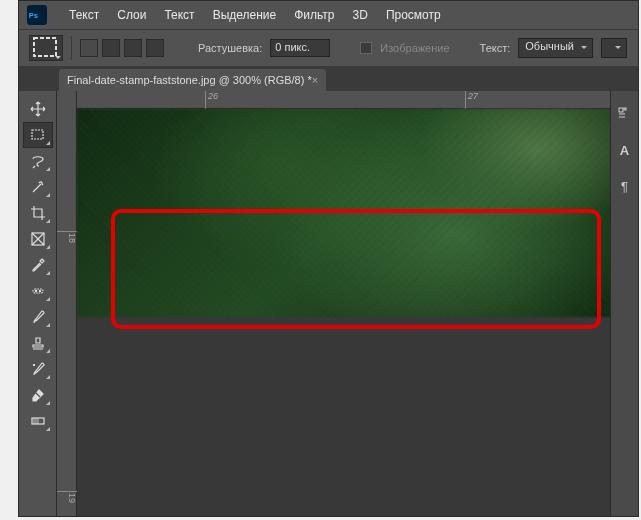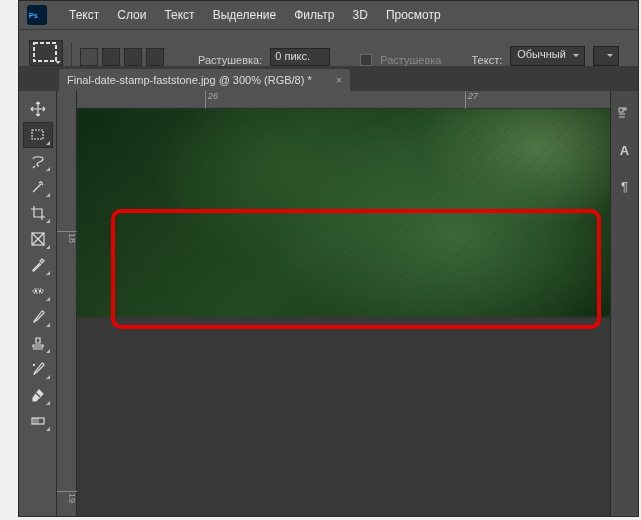--- a/index.html
+++ b/index.html
@@ -41,21 +41,21 @@
     cursor: default;
     font-size: 12px;
   }
   
   .options-bar {
     height: 38px;
     background: #525252;
     border-top: 1px solid #3a3a3a;
     border-bottom: 1px solid #3a3a3a;
     display: flex;
-    align-items: flex-end;
+    align-items: center;
     padding: 0 10px;
     gap: 8px;
   }
   .opt-tool {
     width: 34px; height: 26px;
     background: #3a3a3a;
     border: 1px solid #2a2a2a;
     display:flex;align-items:center;justify-content:center;
     position:relative;
   }
@@ -91,21 +91,21 @@
     height: 24px;
     background: #3a3a3a;
     display:flex;align-items:flex-end;
     padding-left: 40px;
   }
   .doc-tab {
     height:22px;
     background:#525252;
     padding: 10px 8px;
     font-size:11px;color:#ddd;
-    display:flex;align-items:center;gap:24px;
+    display:flex;align-items:center;gap:0;
     border-top-left-radius:3px;border-top-right-radius:3px;
   }
   .doc-tab .close { color:#aaa;font-size:11px;}
   
   .main-row {
     display:flex;
     height: calc(100% - 28px - 38px - 24px);
   }
   
   .toolbox {
@@ -218,21 +218,21 @@
       <div class="swatch s1"></div>
       <div class="swatch s2"></div>
       <div class="swatch s3"></div>
       <div class="swatch s4"></div>
     </div>
     <div style="width:18px"></div>
     <span class="opt-label">Растушевка:</span>
     <div class="opt-input">0 пикс.</div>
     <div style="width:14px"></div>
     <div class="opt-check"></div>
-    <span class="opt-label" style="color:#888">Растушевка</span>
+    <span class="opt-label" style="color:#888">Изображение</span>
     <div style="width:14px"></div>
     <span class="opt-label">Текст:</span>
     <div class="opt-select"><span>Обычный</span></div>
     <div class="opt-select" style="width:26px"></div>
   </div>
 
   <div class="tab-bar">
     <div class="doc-tab">
       <span>Final-date-stamp-faststone.jpg @ 300% (RGB/8) *</span>
       <span class="close">×</span>

